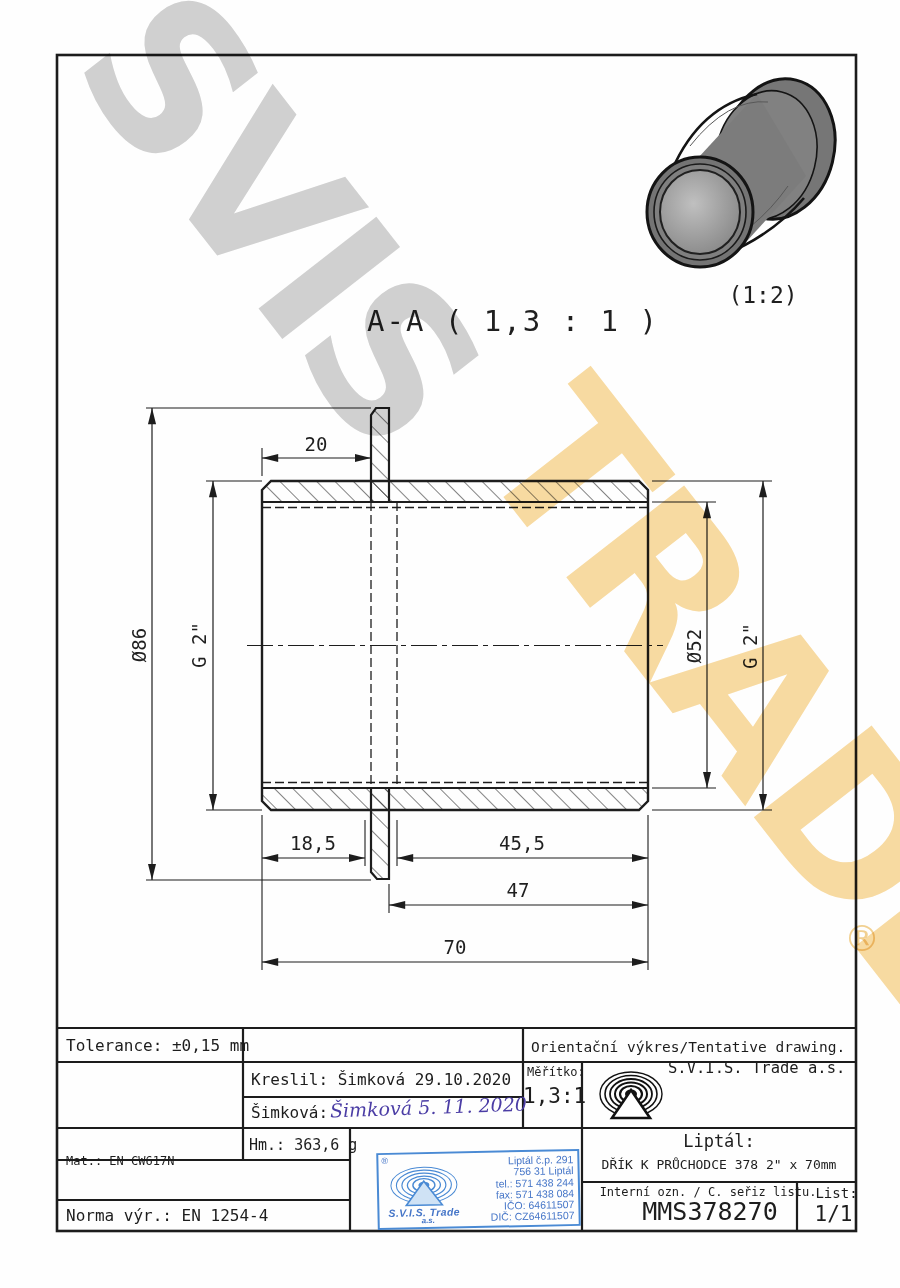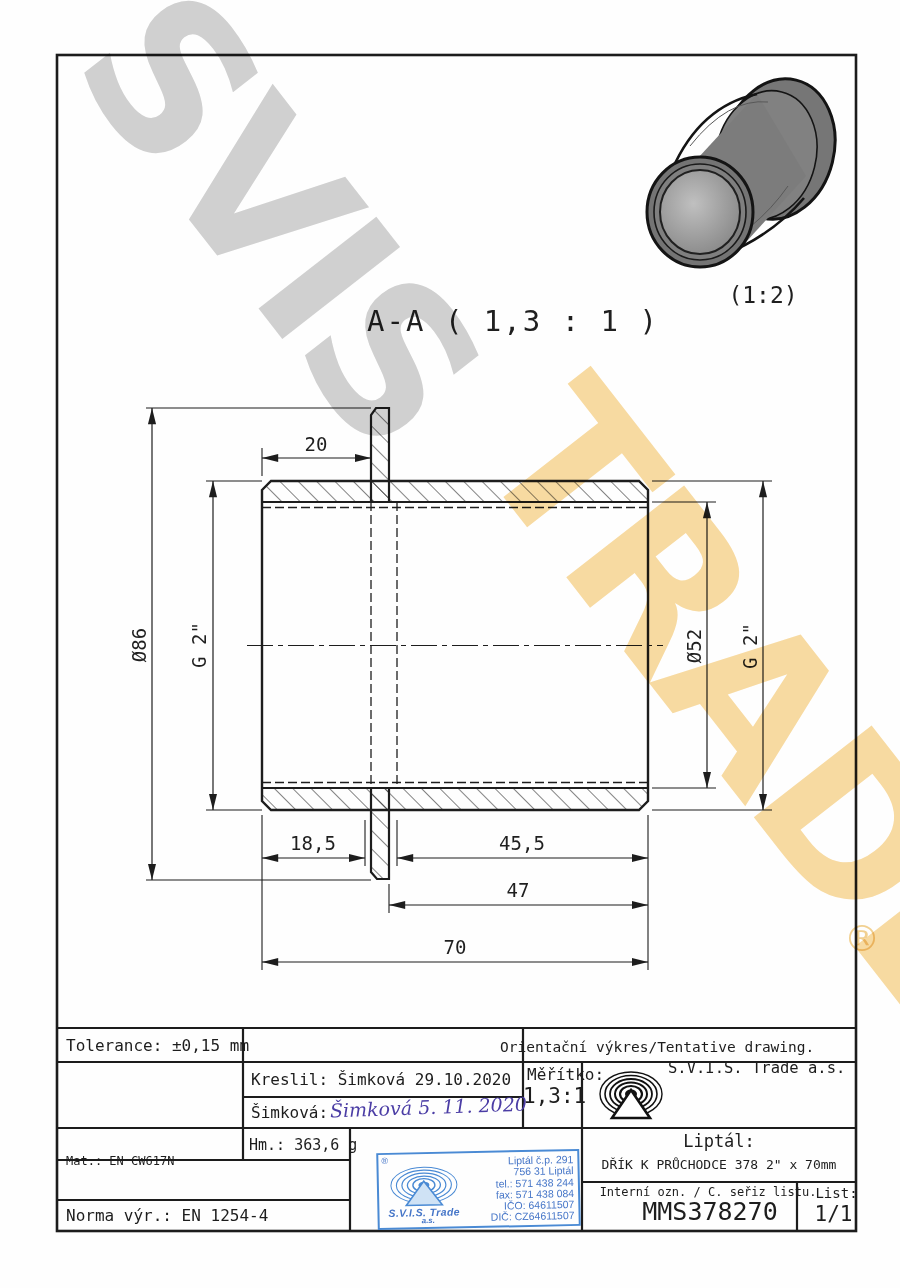--- a/index.html
+++ b/index.html
@@ -134,25 +134,25 @@
         <ellipse cx="33" cy="26" rx="21" ry="15" stroke-width="1.8"></ellipse>
         <ellipse cx="33" cy="26" rx="16" ry="11.5" stroke-width="2"></ellipse>
         <ellipse cx="33" cy="26" rx="11" ry="8" stroke-width="2.2"></ellipse>
       </g>
       <ellipse cx="33" cy="26" rx="6" ry="4.5" fill="#111"></ellipse>
       <path d="M33,22 L52,50 L14,50 Z" fill="#ffffff" stroke="#111" stroke-width="2.6"></path>
     </g>
   </svg>
 
   <div class="t" style="left:66px;top:1037px;font-size:16px">Tolerance: ±0,15 mm</div>
-  <div class="t" style="left:500px;top:1039px;font-size:14.5px">Orientační výkres/Tentative drawing.</div>
+  <div class="t" style="left:531px;top:1039px;font-size:14.5px">Orientační výkres/Tentative drawing.</div>
   <div class="t" style="left:251px;top:1071px;font-size:16px">Kreslil: Šimková 29.10.2020</div>
   <div class="t" style="left:251px;top:1104px;font-size:16px">Šimková:</div>
   <div class="t sig" style="left:330px;top:1097px;font-size:19px">Šimková 5. 11. 2020</div>
-  <div class="t" style="left:527px;top:1066px;font-size:16px">Měřítko:</div>
+  <div class="t" style="left:527px;top:1066px;font-size:12px">Měřítko:</div>
   <div class="t ctr" style="left:523px;top:1084px;width:59px;font-size:21px">1,3:1</div>
   <div class="t" style="left:668px;top:1060px;font-size:15.5px">S.V.I.S. Trade a.s.</div>
   <div class="t" style="left:66px;top:1155px;font-size:12px">Mat.: EN CW617N</div>
   <div class="t" style="left:249px;top:1137px;font-size:15px">Hm.: 363,6 g</div>
   <div class="t" style="left:66px;top:1207px;font-size:16px">Norma výr.: EN 1254-4</div>
   <div class="t ctr" style="left:582px;top:1132px;width:274px;font-size:17px">Liptál:</div>
   <div class="t ctr" style="left:582px;top:1158px;width:274px;font-size:13px">DŘÍK K PRŮCHODCE 378 2" x 70mm</div>
   <div class="t ctr" style="left:584px;top:1186px;width:248px;font-size:12px">Interní ozn. / C. seřiz listu.</div>
   <div class="t ctr" style="left:584px;top:1198px;width:252px;font-size:25px">MMS378270</div>
   <div class="t ctr" style="left:799px;top:1185px;width:75px;font-size:14px">List:</div>

